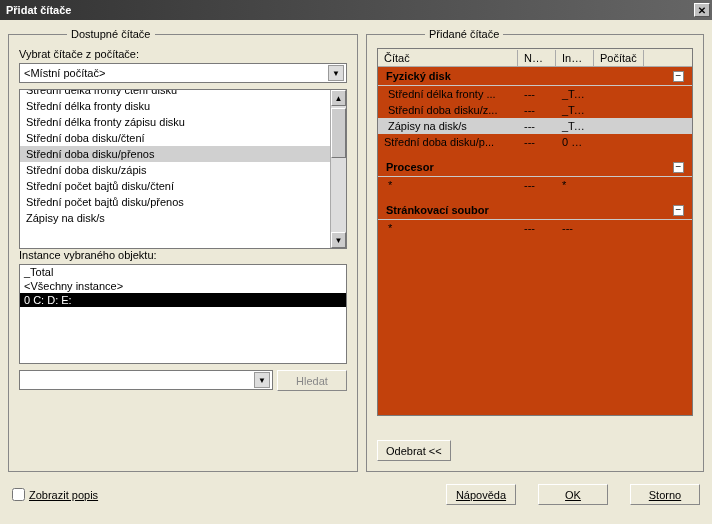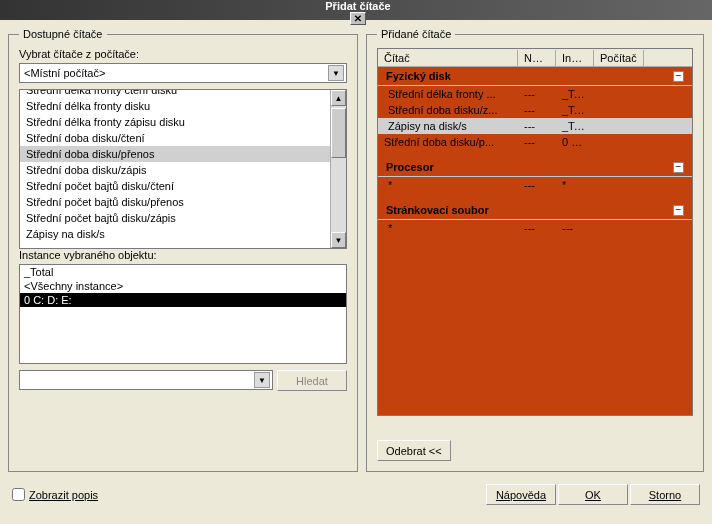--- a/index.html
+++ b/index.html
@@ -13,21 +13,20 @@
     overflow: hidden;
   }
   .titlebar {
     background: linear-gradient(to right, #333, #666);
     color: #fff;
     height: 20px;
     display: flex;
     align-items: center;
     padding: 0 2px 0 6px;
     justify-content: space-between;
-    flex-direction: column;
   }
   .titlebar-title { font-weight: bold; }
   .close-btn {
     width: 16px; height: 14px;
     background: #c0c0c0;
     border: 1px solid #fff;
     border-right-color: #555;
     border-bottom-color: #555;
     display: flex; align-items: center; justify-content: center;
     font-size: 10px; font-weight: bold; color: #000;
@@ -47,21 +46,21 @@
   .left-panel {
     width: 350px;
     display: flex;
     flex-direction: column;
   }
   .right-panel {
     flex: 1;
     display: flex;
     flex-direction: column;
   }
-  legend { padding: 0 4px; }
+  legend { padding: 0 4px; margin-left: 48px; }
   label.block { display: block; margin-bottom: 3px; }
   .combo-row { display: flex; gap: 4px; margin-bottom: 6px; }
   .combo {
     flex: 1;
     height: 20px;
     border: 1px solid #7a7a7a;
     background: #fff;
     display: flex;
     align-items: center;
     justify-content: space-between;
@@ -197,21 +196,21 @@
   }
   .footer {
     display: flex;
     justify-content: space-between;
     align-items: center;
     padding: 4px 12px 8px 12px;
     text-decoration: underline;
   }
   .checkbox-label { display: flex; align-items: center; gap: 4px; cursor: pointer; }
   .checkbox-label input { margin: 0; }
-  .footer-btns { display: flex; gap: 2px; }
+  .footer-btns { display: flex; gap: 22px; }
 </style>
 </head>
 <body>
 
 <div class="titlebar">
   <span class="titlebar-title">Přidat čítače</span>
   <div class="close-btn">✕</div>
 </div>
 
 <div class="content">
@@ -230,21 +229,20 @@
     <div class="listbox">
       <div class="listbox-inner" id="counters-list">
           <div class="li-item" style="margin-top: -8px;">Střední délka fronty čtení disku</div>
           <div class="li-item">Střední délka fronty disku</div>
           <div class="li-item">Střední délka fronty zápisu disku</div>
           <div class="li-item">Střední doba disku/čtení</div>
           <div class="li-item selected">Střední doba disku/přenos</div>
           <div class="li-item">Střední doba disku/zápis</div>
           <div class="li-item">Střední počet bajtů disku/čtení</div>
           <div class="li-item">Střední počet bajtů disku/přenos</div>
-          <div class="li-item">Střední počet bajtů disku/zápis</div>
           <div class="li-item">Zápisy na disk/s</div>
         </div>
       <div class="scrollbar">
         <div class="sb-btn">▲</div>
         <div class="sb-thumb"></div>
         <div class="sb-track"></div>
         <div class="sb-btn">▼</div>
       </div>
     </div>
 

